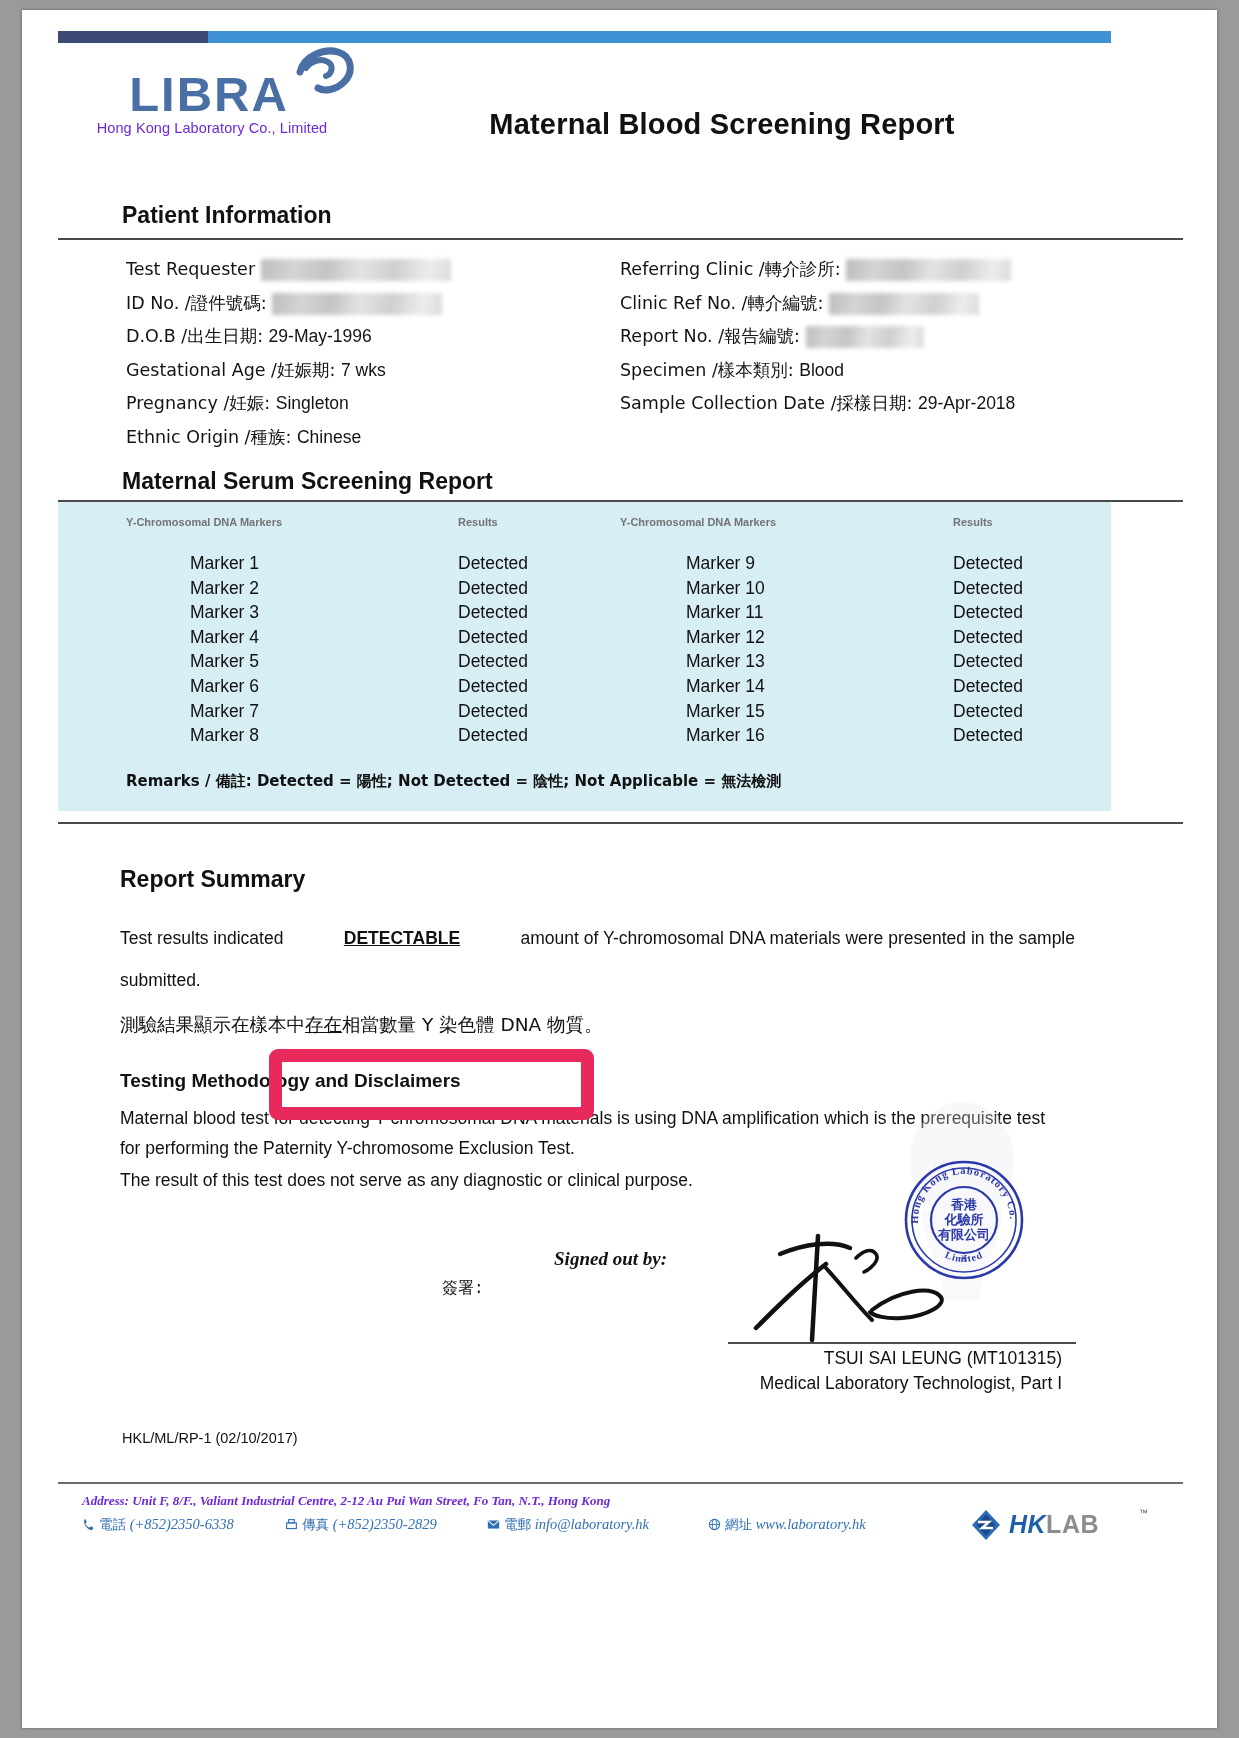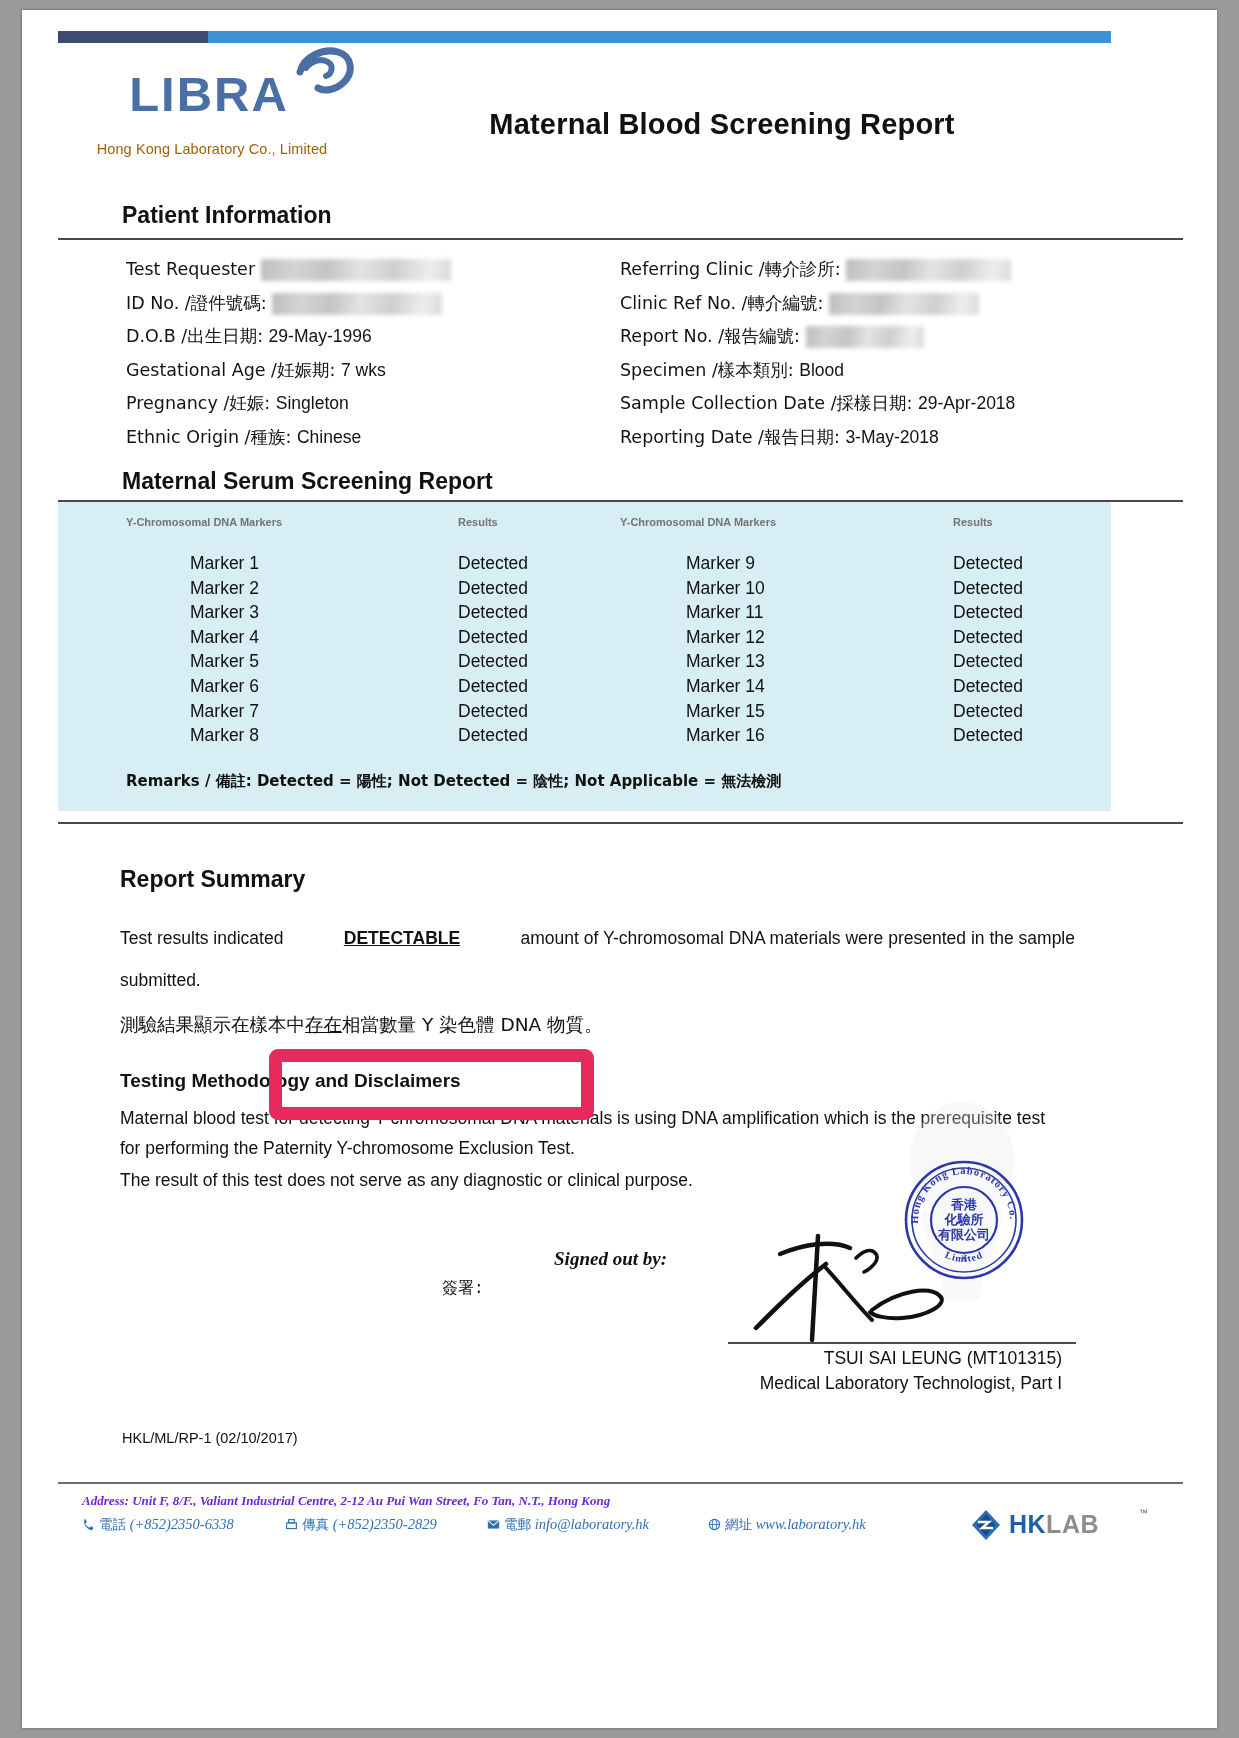--- a/index.html
+++ b/index.html
@@ -43,23 +43,23 @@
     padding-right: 6px;
   }
   .logo-swoosh {
     position: absolute;
     right: -14px;
     top: -24px;
     width: 62px;
     height: 60px;
   }
   .logo-sub {
-    margin-top: 22px;
+    margin-top: 1px;
     font-size: 14.5px;
-    color: #a16207;
+    color: #6d28d9;
     letter-spacing: .1px;
   }
   .doc-title {
     position: absolute;
     left: 330px;
     top: 48px;
     width: 740px;
     text-align: center;
     font-size: 29px;
     font-weight: bold;
@@ -217,21 +217,21 @@
 
   .hklab { position: absolute; left: 945px; top: 1498px; width: 180px; height: 34px; }
   .hklab-text {
     position: absolute;
     left: 42px;
     top: 2px;
     font-size: 25px;
     font-weight: bold;
     letter-spacing: .5px;
   }
-  .hk-blue { color: #1f5fa8; }
+  .hk-blue { color: #1f5fa8; font-style: italic; }
   .hk-grey { color: #8d8d8d; }
   .tm { position: absolute; left: 172px; top: 0; font-size: 9px; color: #555; }
 </style>
 </head>
 <body>
 
 <div class="page">
 
   <div class="topbar-wrap">
     <div class="topbar-dark"></div>
@@ -260,21 +260,20 @@
       <div><span class="cn">Gestational Age /妊娠期: </span><span>7 wks</span></div>
       <div><span class="cn">Pregnancy /妊娠: </span><span>Singleton</span></div>
       <div><span class="cn">Ethnic Origin /種族: </span><span>Chinese</span></div>
     </div>
   <div class="info-col" id="info-right" style="left:598px; top:243px; width:500px;">
       <div><span class="cn">Referring Clinic /轉介診所: </span><span class="redact" style="width: 165px;"></span></div>
       <div><span class="cn">Clinic Ref No. /轉介編號: </span><span class="redact" style="width: 150px;"></span></div>
       <div><span class="cn">Report No. /報告編號: </span><span class="redact" style="width: 118px;"></span></div>
       <div><span class="cn">Specimen /樣本類別: </span><span>Blood</span></div>
       <div><span class="cn">Sample Collection Date /採樣日期: </span><span>29-Apr-2018</span></div>
-      <div><span class="cn">Reporting Date /報告日期: </span><span>3-May-2018</span></div>
     </div>
 
   <div class="sec-head" style="left:100px; top:458px;">Maternal Serum Screening Report</div>
   <div class="rule" style="left:36px; top:490px; width:1125px;"></div>
 
   <div class="marker-panel">
     <div class="mk-head" style="left:68px; top:14px;">Y-Chromosomal DNA Markers</div>
     <div class="mk-head" style="left:400px; top:14px;">Results</div>
     <div class="mk-head" style="left:562px; top:14px;">Y-Chromosomal DNA Markers</div>
     <div class="mk-head" style="left:895px; top:14px;">Results</div>

